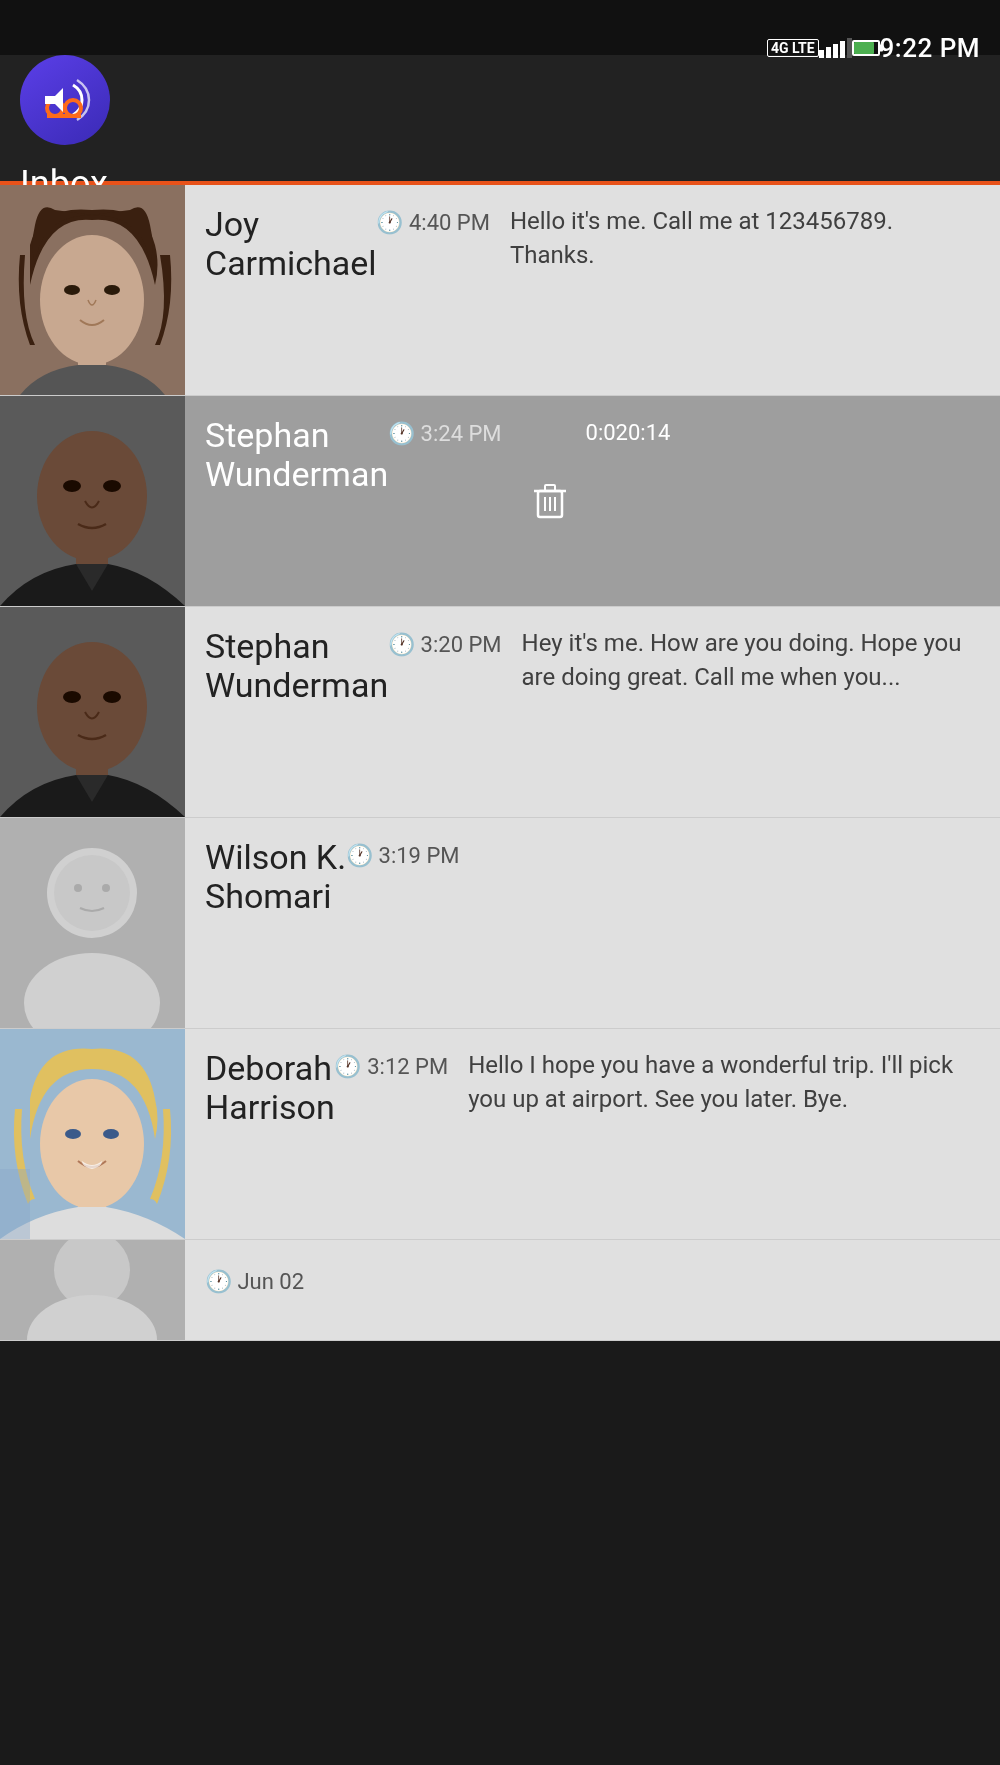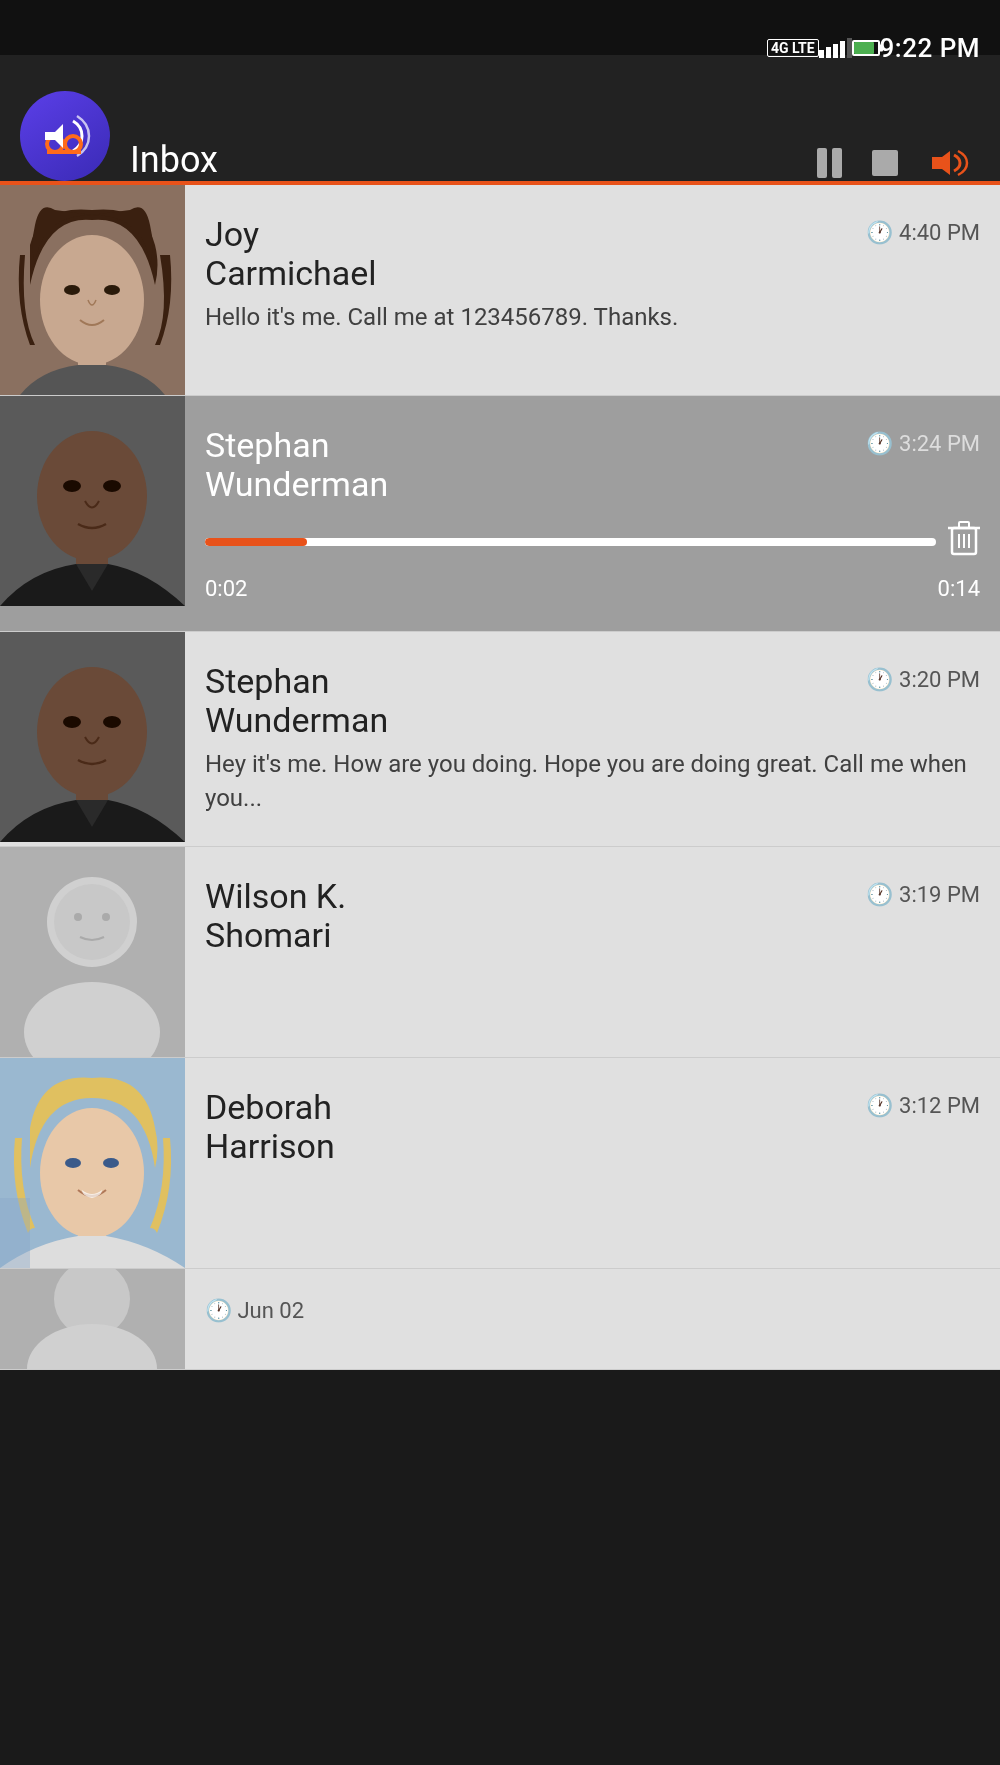--- a/index.html
+++ b/index.html
@@ -82,24 +82,25 @@
       border-radius: 1px;
     }
 
     
     .toolbar {
       width: 100%;
       height: 130px;
       background: #1a1a2e;
       background: #222;
       display: flex;
-      align-items: flex-end;
+      align-items: flex-start;
       padding: 0 20px;
       gap: 20px;
       border-bottom: 4px solid #e8521a;
+      flex-direction: column;
     }
     .app-logo {
       width: 90px;
       height: 90px;
       border-radius: 50%;
       background: linear-gradient(145deg, #5b3fe8, #3a2ab5);
       display: flex;
       align-items: center;
       justify-content: center;
       flex-shrink: 0;
@@ -190,24 +191,24 @@
     }
     .photo-deborah {
       background: linear-gradient(to bottom, #d4b89a, #a08060);
     }
     .photo-unknown {
       background: linear-gradient(to bottom, #c0c0c0, #999);
     }
 
     .message-content {
       flex: 1;
-      padding: 30px 20px;
-      display: flex;
-      flex-direction: column;
-      gap: 8px;
+      padding: 20px 20px;
+      display: flex;
+      flex-direction: row;
+      gap: 20px;
     }
     .message-header {
       display: flex;
       justify-content: space-between;
       align-items: flex-start;
     }
     .sender-name {
       font-size: 34px;
       font-weight: 400;
       color: #222;
@@ -526,20 +527,21 @@
       </svg>
     </div>
     <div class="message-content">
       <div class="message-header">
         <div class="sender-name">Deborah<br>Harrison</div>
         <div class="message-time">
           <span>🕐</span>
           <span>3:12 PM</span>
         </div>
       </div>
+      <div class="message-preview">Hello I hope you have a wonderful trip. I'll pick you up at airport. See you later. Bye.</div>
     </div>
   </div>
 
   <div class="message-item partial" style="min-height:100px; overflow:hidden;">
     <div class="face-container photo-unknown" style="height:100px;">
       <svg viewBox="0 0 185 100" xmlns="http://www.w3.org/2000/svg">
         <rect width="185" height="100" fill="#b0b0b0"></rect>
 
         <circle cx="92" cy="30" r="38" fill="#c8c8c8"></circle>
         <ellipse cx="92" cy="100" rx="65" ry="45" fill="#d0d0d0"></ellipse>

